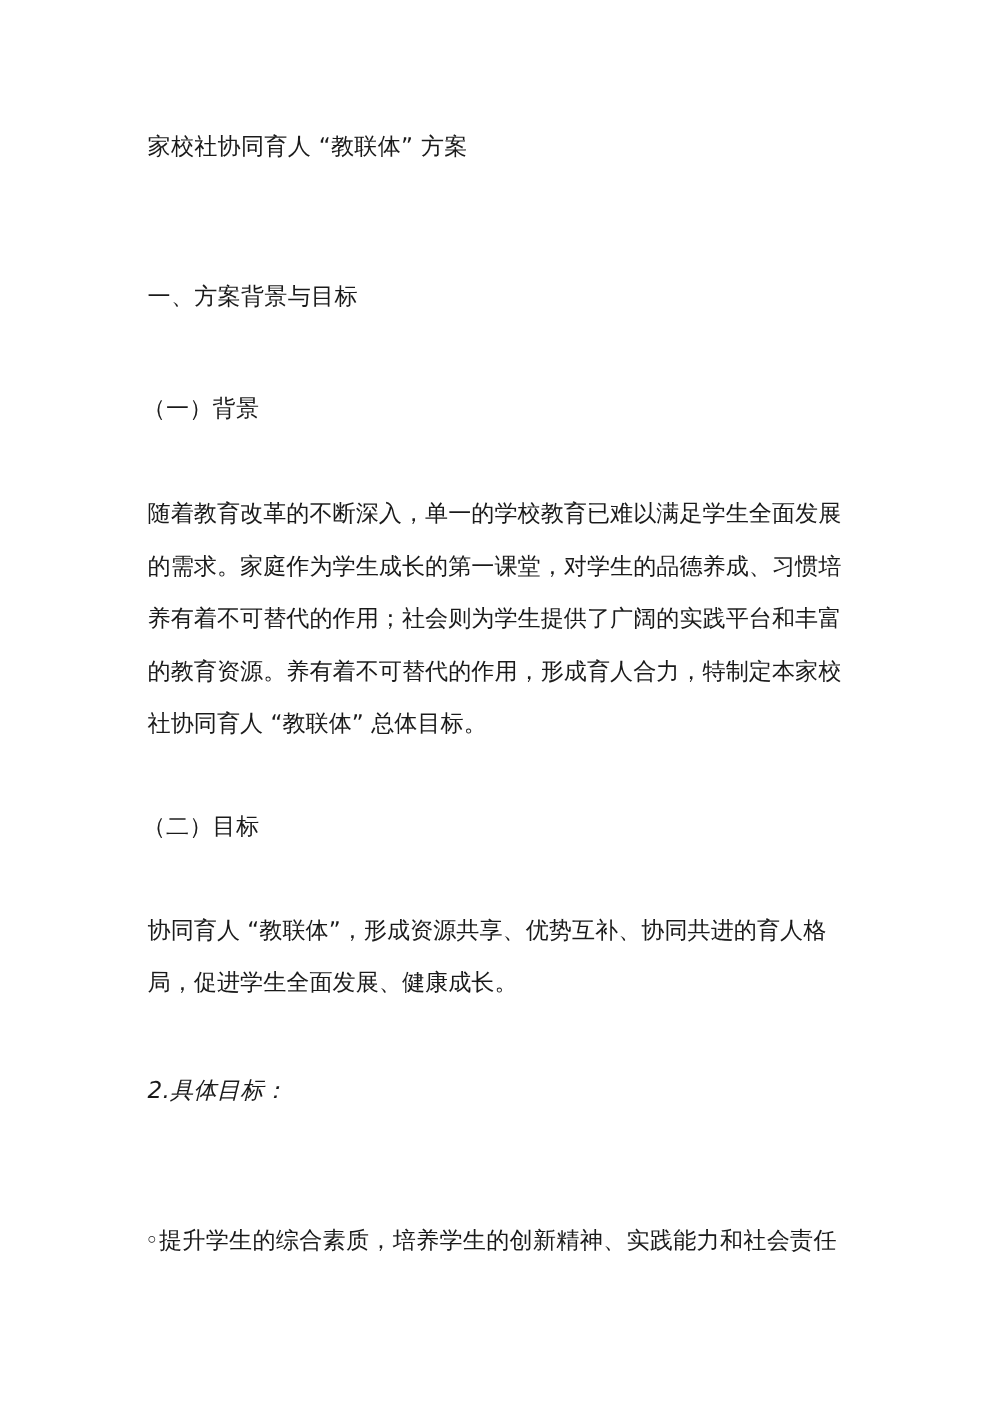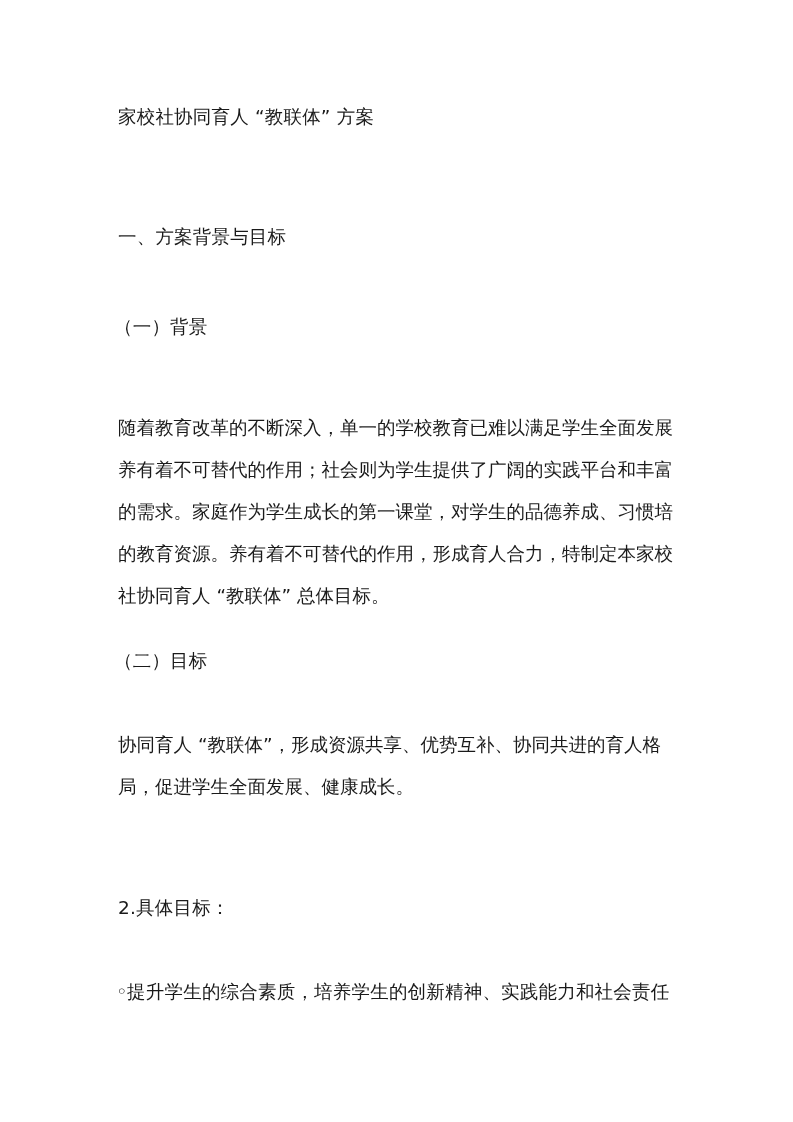--- a/index.html
+++ b/index.html
@@ -14,32 +14,32 @@
 <body>
 
 <div class="page">
 
   <div class="line" style="top:104px;">家校社协同育人 “教联体” 方案</div>
 
   <div class="line" style="top:224px;">一、方案背景与目标</div>
 
   <div class="line" style="top:314px; left:114px;">（一）背景</div>
 
-  <div class="para" style="top:407px;">
+  <div class="para" style="top:391px;">
     <span>随着教育改革的不断深入，单一的学校教育已难以满足学生全面发展</span>
+    <span>的需求。家庭作为学生成长的第一课堂，对学生的品德养成、习惯培</span>
     <span>养有着不可替代的作用；社会则为学生提供了广阔的实践平台和丰富</span>
-    <span>的需求。家庭作为学生成长的第一课堂，对学生的品德养成、习惯培</span>
     <span>的教育资源。养有着不可替代的作用，形成育人合力，特制定本家校</span>
     <span>社协同育人 “教联体” 总体目标。</span>
   </div>
 
   <div class="line" style="top:648px; left:114px;">（二）目标</div>
 
   <div class="para" style="top:724px;">
     <span>协同育人 “教联体”，形成资源共享、优势互补、协同共进的育人格</span>
     <span>局，促进学生全面发展、健康成长。</span>
   </div>
 
-  <div class="line" style="top:895px;">2.具体目标：</div>
+  <div class="line" style="top:859px;font-style:italic;">2.具体目标：</div>
 
   <div class="line" style="top:979px; left:116px;">◦提升学生的综合素质，培养学生的创新精神、实践能力和社会责任</div>
 
 </div>
 
 </body></html>

